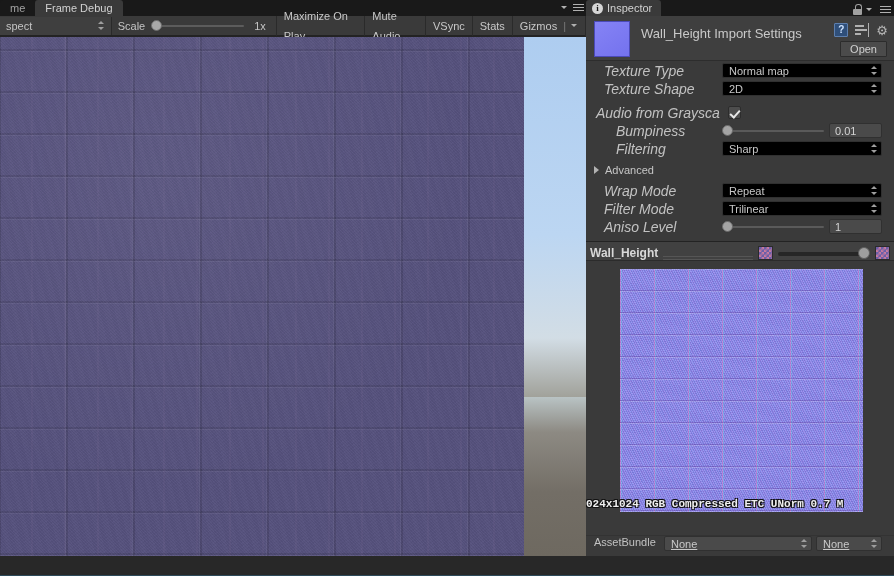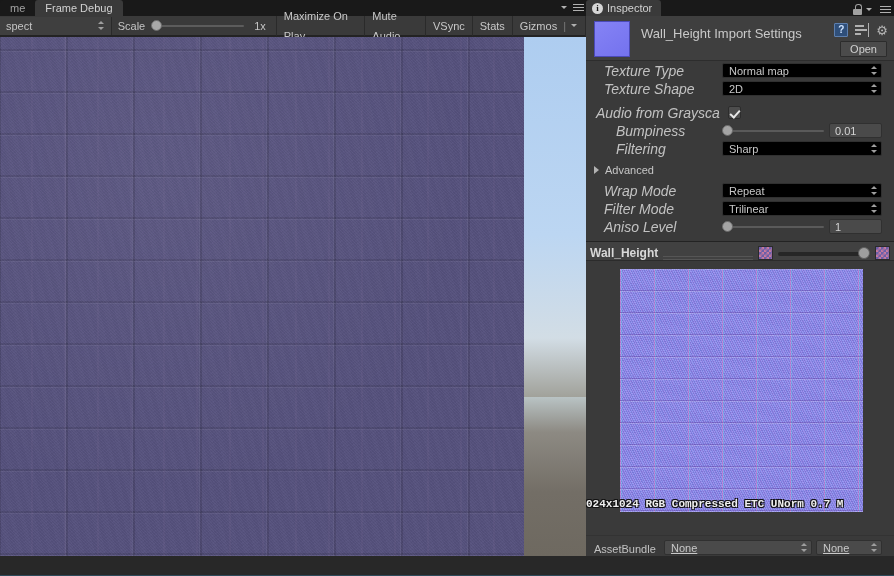--- a/index.html
+++ b/index.html
@@ -333,21 +333,21 @@
     text-shadow: 1px 1px 0 #111, -1px 1px 0 #111, 1px -1px 0 #111, -1px -1px 0 #111;
     white-space: nowrap;
     overflow: hidden;
     padding-left: 0;
   }
 
   
   #assetbundle-row {
     position: absolute; left: 0; bottom: 21px; width: 308px; height: 20px;
     background: #3a3a3a;
-    display: flex; align-items: flex-end;
+    display: flex; align-items: flex-start;
     padding-left: 8px;
     border-top: 1px solid #333;
   }
   #assetbundle-row .lbl { width: 70px; color: #c2c2c2; font-size: 11px; }
   .ab-dd {
     height: 15px;
     background: #4a4a4a; border: 1px solid #303030; border-radius: 2px;
     color: #c8c8c8; font-size: 11px; line-height: 14px;
     display:flex; align-items:center; justify-content: space-between;
     padding: 0 3px 0 6px;

